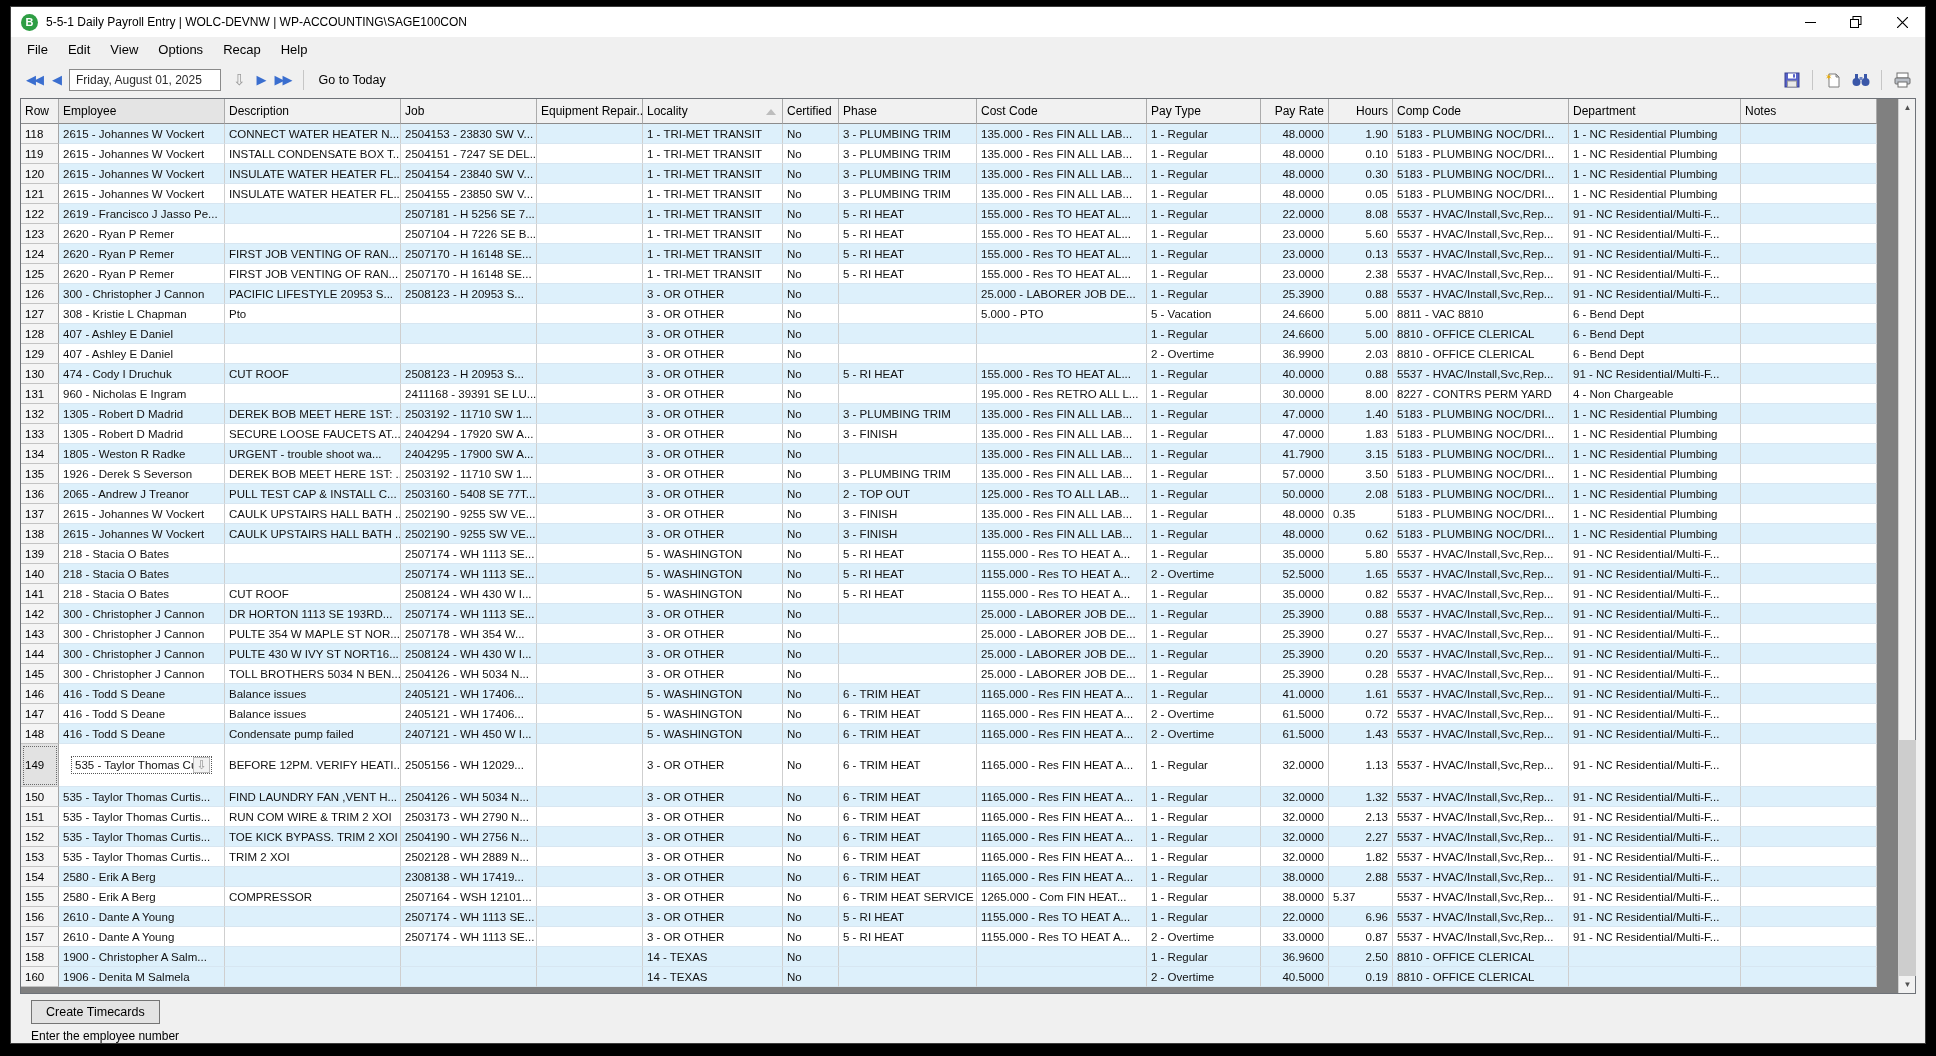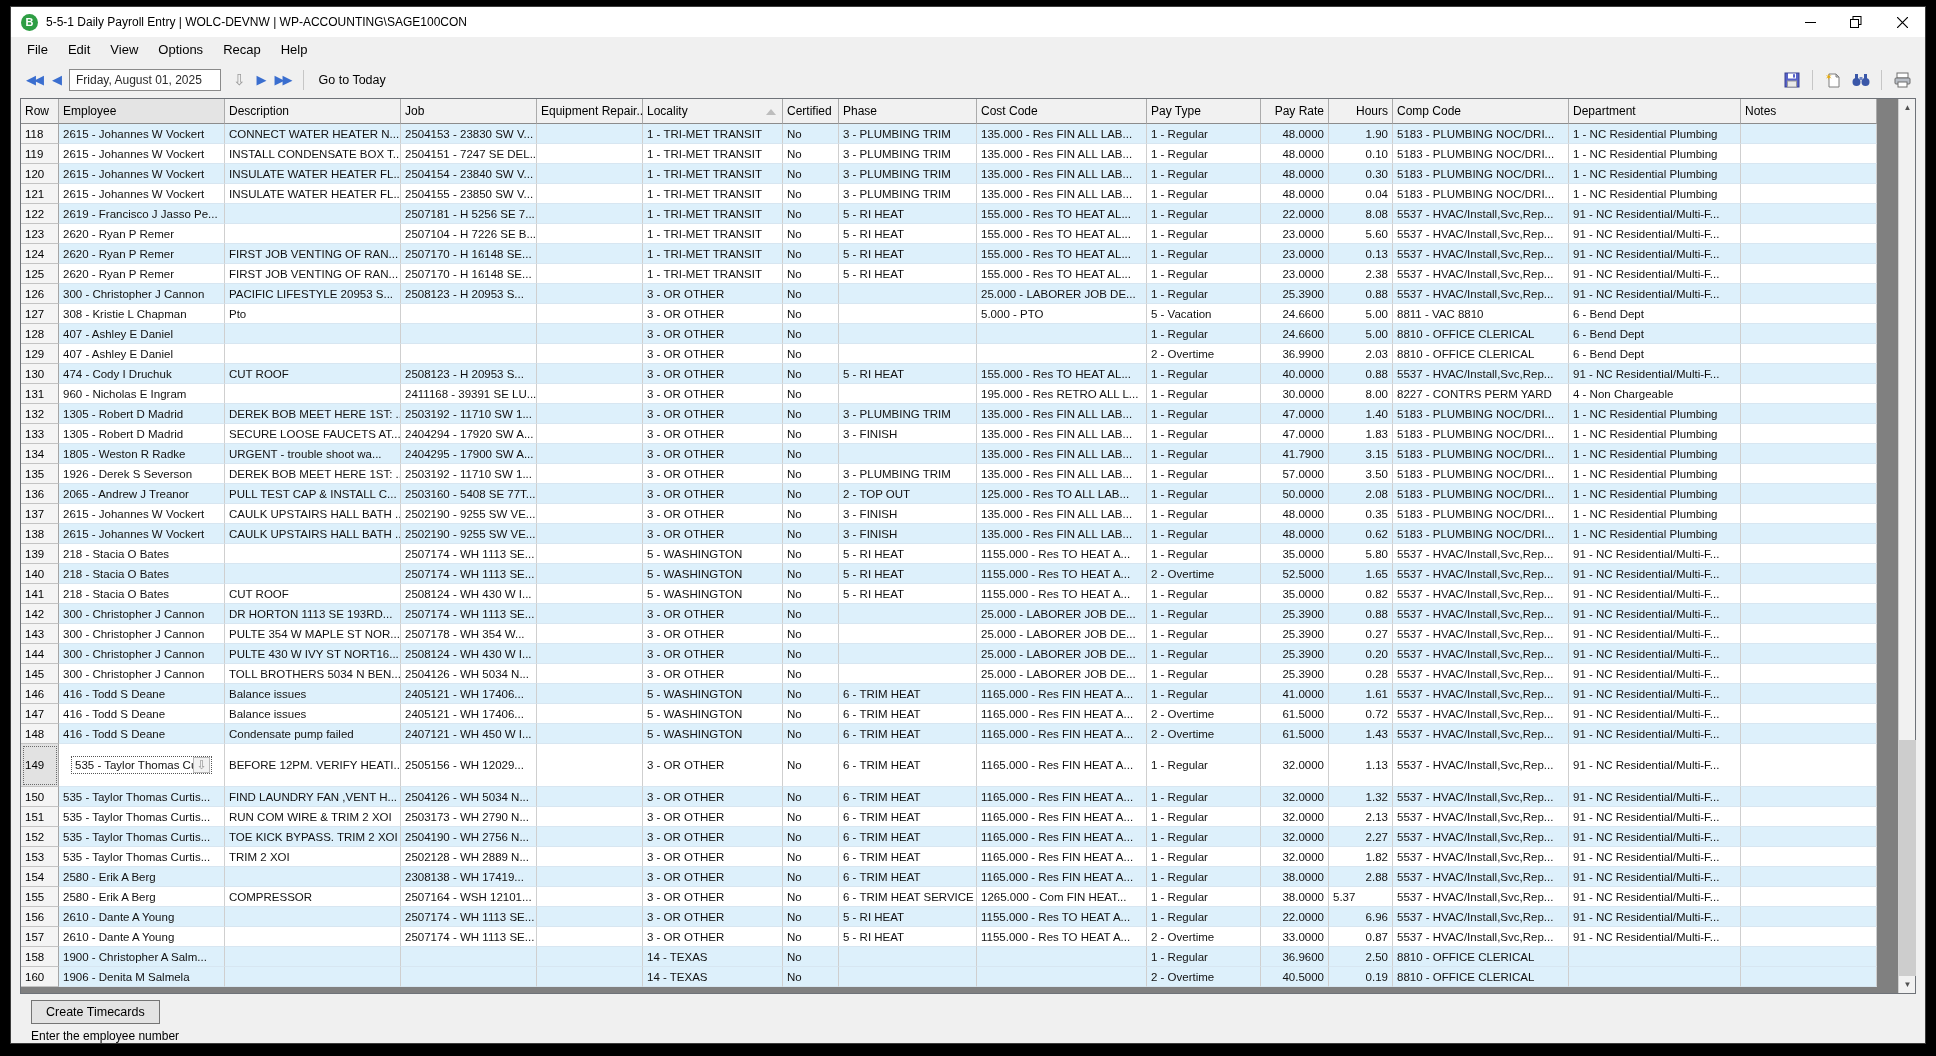--- a/index.html
+++ b/index.html
@@ -229,21 +229,21 @@
                 <td>2615 - Johannes W Vockert</td>
                 <td>INSULATE WATER HEATER FL...</td>
                 <td>2504155 - 23850 SW V...</td>
                 <td></td>
                 <td>1 - TRI-MET TRANSIT</td>
                 <td>No</td>
                 <td>3 - PLUMBING TRIM</td>
                 <td>135.000 - Res FIN ALL LAB...</td>
                 <td>1 - Regular</td>
                 <td style="text-align: right;">48.0000</td>
-                <td style="text-align: right;">0.04</td>
+                <td style="text-align: right;">0.05</td>
                 <td>5183 - PLUMBING NOC/DRI...</td>
                 <td>1 - NC Residential Plumbing</td>
                 <td></td>
               </tr>
               <tr class="alt">
                 <td class="rowhdr">122</td>
                 <td>2619 - Francisco J Jasso Pe...</td>
                 <td></td>
                 <td>2507181 - H 5256 SE 7...</td>
                 <td></td>
@@ -501,21 +501,21 @@
                 <td>2615 - Johannes W Vockert</td>
                 <td>CAULK UPSTAIRS HALL BATH ...</td>
                 <td>2502190 - 9255 SW VE...</td>
                 <td></td>
                 <td>3 - OR OTHER</td>
                 <td>No</td>
                 <td>3 - FINISH</td>
                 <td>135.000 - Res FIN ALL LAB...</td>
                 <td>1 - Regular</td>
                 <td style="text-align: right;">48.0000</td>
-                <td style="text-align: right;">0.35</td>
+                <td style="text-align: left;">0.35</td>
                 <td>5183 - PLUMBING NOC/DRI...</td>
                 <td>1 - NC Residential Plumbing</td>
                 <td></td>
               </tr>
               <tr class="alt">
                 <td class="rowhdr">138</td>
                 <td>2615 - Johannes W Vockert</td>
                 <td>CAULK UPSTAIRS HALL BATH ...</td>
                 <td>2502190 - 9255 SW VE...</td>
                 <td></td>

